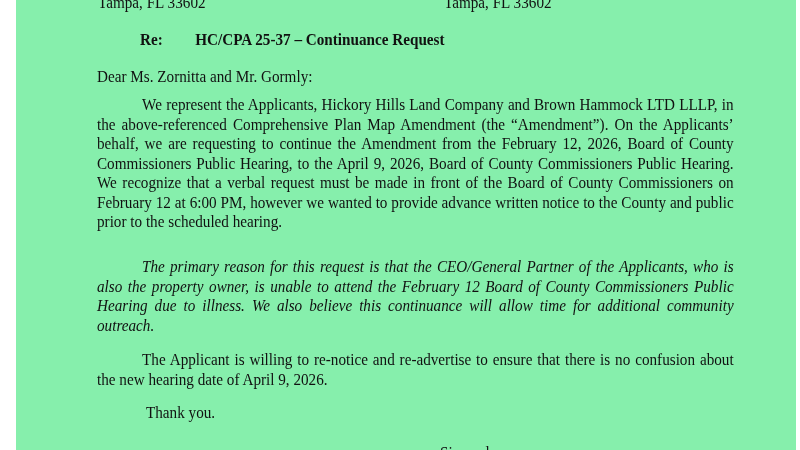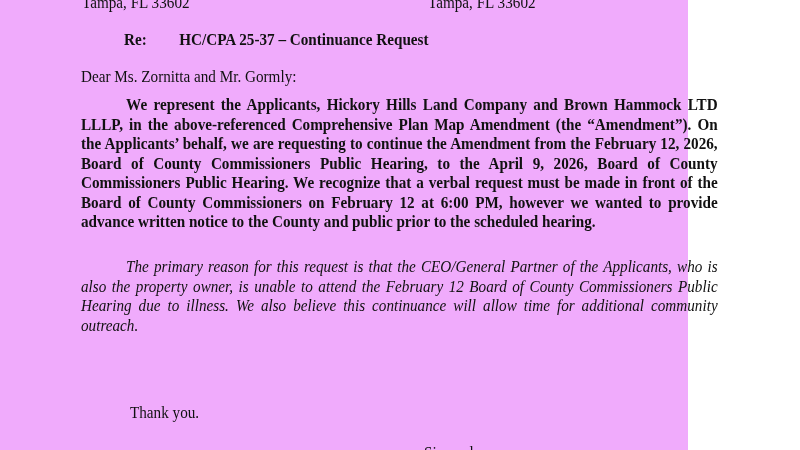--- a/index.html
+++ b/index.html
@@ -10,25 +10,25 @@
   body {
     width: 800px;
     height: 450px;
     overflow: hidden;
     position: relative;
     font-family: "Liberation Serif", "DejaVu Serif", serif;
     color: #111111;
   }
   .page {
     position: absolute;
-    left: 0;
+    left: 16px;
     top: 0;
-    width: 688px;
+    width: 780px;
     height: 450px;
-    background: #f0abfc;
+    background: #86efac;
   }
   .addr-line {
     position: absolute;
     top: -7px;
     font-size: 16.5px;
     line-height: 19px;
     transform: scaleX(0.92);
     transform-origin: left top;
     white-space: nowrap;
   }
@@ -70,21 +70,21 @@
     line-height: 19.5px;
     text-align: justify;
     text-indent: 49px;
   }
   .body-text .inner {
     display: block;
     width: 692px;
     transform: scaleX(0.92);
     transform-origin: left top;
   }
-  .p1 { top: 95px; font-weight: bold; }
+  .p1 { top: 95px; }
   .p2 { top: 257px; font-style: italic; }
   .p3 { top: 350px; }
 
   .thanks {
     position: absolute;
     top: 403px;
     left: 130px;
     font-size: 16.5px;
     line-height: 19px;
     white-space: nowrap;
@@ -117,18 +117,21 @@
   <div class="salutation">Dear Ms. Zornitta and Mr. Gormly:</div>
 
   <div class="body-text p1">
     <span class="inner">We represent the Applicants, Hickory Hills Land Company and Brown Hammock LTD LLLP, in the above-referenced Comprehensive Plan Map Amendment (the “Amendment”). On the Applicants’ behalf, we are requesting to continue the Amendment from the February 12, 2026, Board of County Commissioners Public Hearing, to the April 9, 2026, Board of County Commissioners Public Hearing. We recognize that a verbal request must be made in front of the Board of County Commissioners on February 12 at 6:00 PM, however we wanted to provide advance written notice to the County and public prior to the scheduled hearing.</span>
   </div>
 
   <div class="body-text p2">
     <span class="inner">The primary reason for this request is that the CEO/General Partner of the Applicants, who is also the property owner, is unable to attend the February 12 Board of County Commissioners Public Hearing due to illness. We also believe this continuance will allow time for additional community outreach.</span>
   </div>
 
+  <div class="body-text p3">
+    <span class="inner">The Applicant is willing to re-notice and re-advertise to ensure that there is no confusion about the new hearing date of April 9, 2026.</span>
+  </div>
 
   <div class="thanks">Thank you.</div>
 
   <div class="closing">Sincerely,</div>
 
 </div>
 
 </body></html>

